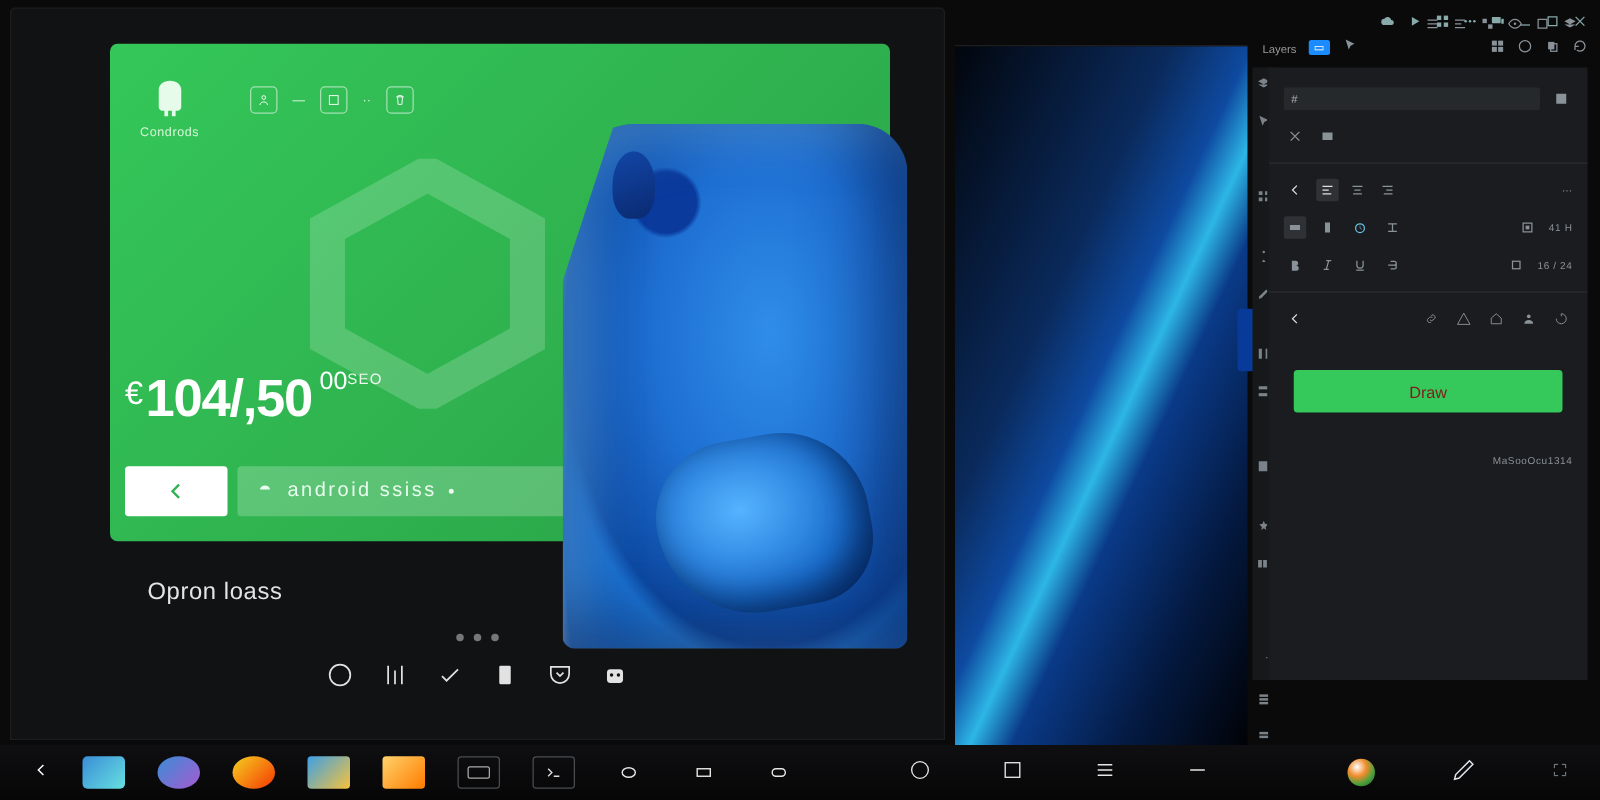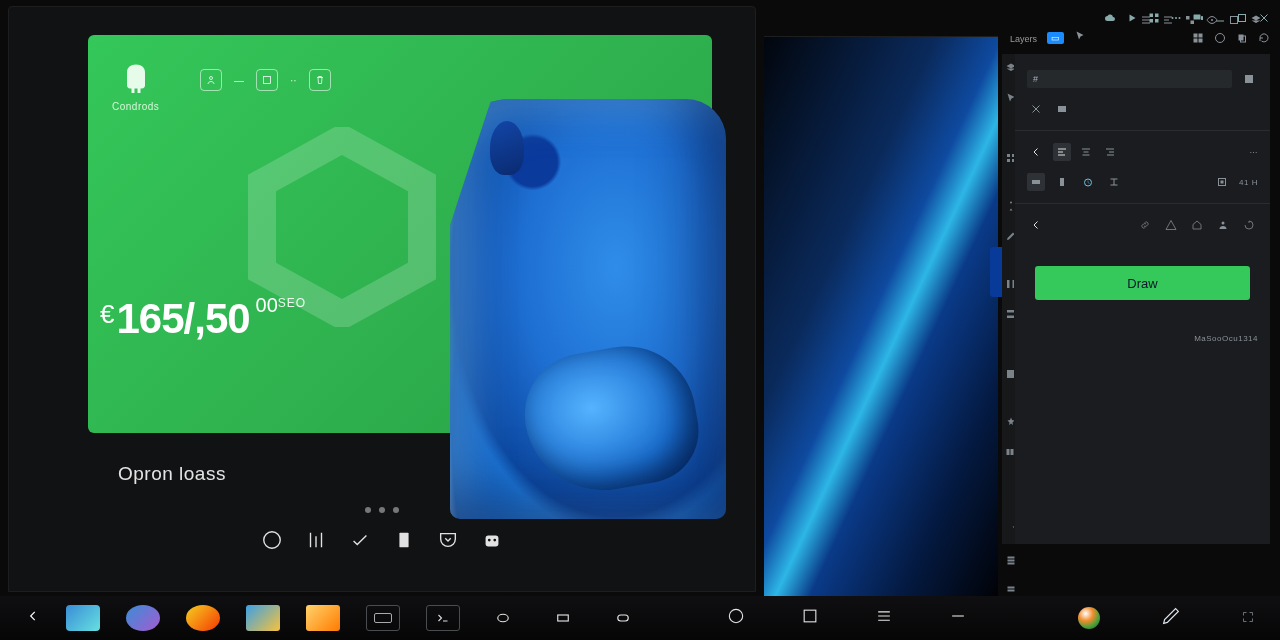--- a/index.html
+++ b/index.html
@@ -120,21 +120,21 @@
   .inspector { position:absolute; right:6px; top:48px; width:256px; bottom:48px; background:#1a1c1f; border-left:1px solid #16181a; padding:10px 12px; display:flex; flex-direction:column; overflow:hidden;}
   .insp-row{display:flex; align-items:center; gap:8px; margin:6px 0;}
   .insp-sep{height:1px;background:#2a2d30;margin:6px -12px;}
   .field{flex:1;height:18px;background:#26292c;border-radius:2px;display:flex;align-items:center;padding:0 6px;font-size:9px;color:#aab;}
   .icon-btn{width:18px;height:18px;display:flex;align-items:center;justify-content:center;border-radius:2px;}
   .icon-btn svg{width:12px;height:12px;fill:#8a9299;}
   .icon-btn.on{background:#2e3236;}
   .icon-group{display:flex;gap:6px;}
   .tiny-label{font-size:8px;color:#8a9299;letter-spacing:.5px;}
   .small-txt{font-size:8px;color:#8a9299;text-align:right;letter-spacing:.5px;}
-  .primary-btn{margin:10px 8px 0 8px;height:34px;background:#35c85b;border-radius:3px;display:flex;align-items:center;justify-content:center;color:#0f172a;font-size:13px;}
+  .primary-btn{margin:10px 8px 0 8px;height:34px;background:#35c85b;border-radius:3px;display:flex;align-items:center;justify-content:center;color:#7f1d1d;font-size:13px;}
 
   
   .taskbar{position:absolute;left:0;right:0;bottom:0;height:44px;background:linear-gradient(#0f0f11,#060607);display:flex;align-items:center;padding:0 26px;gap:26px;}
   .taskbar .back svg{width:14px;height:14px;stroke:#fff;stroke-width:2;fill:none;}
   .task{width:34px;height:26px;border-radius:3px;display:flex;align-items:center;justify-content:center;position:relative;}
   .task.framed{border:1px solid #4a4d50;}
   .task svg{width:18px;height:18px;}
   .sys{display:flex;gap:54px;margin-left:60px;align-items:center;}
   .sys .s svg{width:20px;height:20px;stroke:#e6e6e6;fill:none;stroke-width:1.3;}
   .taskbar .tail{margin-left:auto;display:flex;gap:60px;align-items:center;}
@@ -300,27 +300,43 @@
       </div>
 
       <div class="hex-shape">
         <svg viewBox="0 0 100 100">
             <polygon points="50,6 90,28 90,72 50,94 10,72 10,28"></polygon>
           </svg>
       </div>
 
       <div class="price-block">
         <span class="cur">€</span>
-        <span class="amt">165/,50</span>
+        <span class="amt">104/,50</span>
         <span class="side">
           <span class="top">00</span>
           <span class="bot">SEO</span>
         </span>
       </div>
 
+      <div class="btn-row">
+        <div class="btn-back">
+          <svg viewBox="0 0 24 24">
+              <path d="M15 5l-7 7 7 7"></path>
+            </svg>
+        </div>
+        <div class="btn-android">
+          <svg viewBox="0 0 24 24">
+              <path d="M6 10c0-3 2.5-5 6-5s6 2 6 5H6z"></path>
+            </svg>
+          <span>android   ssiss</span>
+          <svg viewBox="0 0 24 24" style="margin-left:-6px">
+              <circle cx="12" cy="12" r="3"></circle>
+            </svg>
+        </div>
+      </div>
       <div class="btn-white2"></div>
 
       <div class="hand"></div>
     </div>
 
     <div class="caption">Opron loass</div>
 
     <div class="pager-dots">
       <span></span>
       <span></span>
@@ -517,20 +533,49 @@
       <span style="flex:1"></span>
       <span class="icon-btn">
           <svg viewBox="0 0 24 24">
             <rect x="5" y="5" width="14" height="14" fill="none" stroke="#8a9299" stroke-width="2"></rect>
             <rect x="9" y="9" width="6" height="6"></rect>
           </svg>
         </span>
       <span class="tiny-label">41 H</span>
     </div>
 
+    <div class="insp-row">
+      <span class="icon-btn">
+          <svg viewBox="0 0 24 24">
+            <path d="M7 5h6a4 4 0 010 8H7zM7 13h7a4 4 0 010 8H7z"></path>
+          </svg>
+        </span>
+      <span class="icon-btn">
+          <svg viewBox="0 0 24 24">
+            <path d="M10 5h8M6 19h8M14 5l-4 14" stroke="#8a9299" stroke-width="2" fill="none"></path>
+          </svg>
+        </span>
+      <span class="icon-btn">
+          <svg viewBox="0 0 24 24">
+            <path d="M7 5v7a5 5 0 0010 0V5M6 20h12" stroke="#8a9299" stroke-width="2" fill="none"></path>
+          </svg>
+        </span>
+      <span class="icon-btn">
+          <svg viewBox="0 0 24 24">
+            <path d="M5 12h14M9 6h6a3 3 0 010 6M9 18h6a3 3 0 000-6" stroke="#8a9299" stroke-width="2" fill="none"></path>
+          </svg>
+        </span>
+      <span style="flex:1"></span>
+      <span class="icon-btn">
+          <svg viewBox="0 0 24 24">
+            <rect x="6" y="6" width="12" height="12" fill="none" stroke="#8a9299" stroke-width="2"></rect>
+          </svg>
+        </span>
+      <span class="tiny-label">16 / 24</span>
+    </div>
 
     <div class="insp-sep"></div>
 
     <div class="insp-row">
       <span class="icon-btn">
           <svg viewBox="0 0 24 24">
             <path d="M15 5l-7 7 7 7" stroke="#e0e0e0" fill="none" stroke-width="2"></path>
           </svg>
         </span>
       <span style="flex:1"></span>

